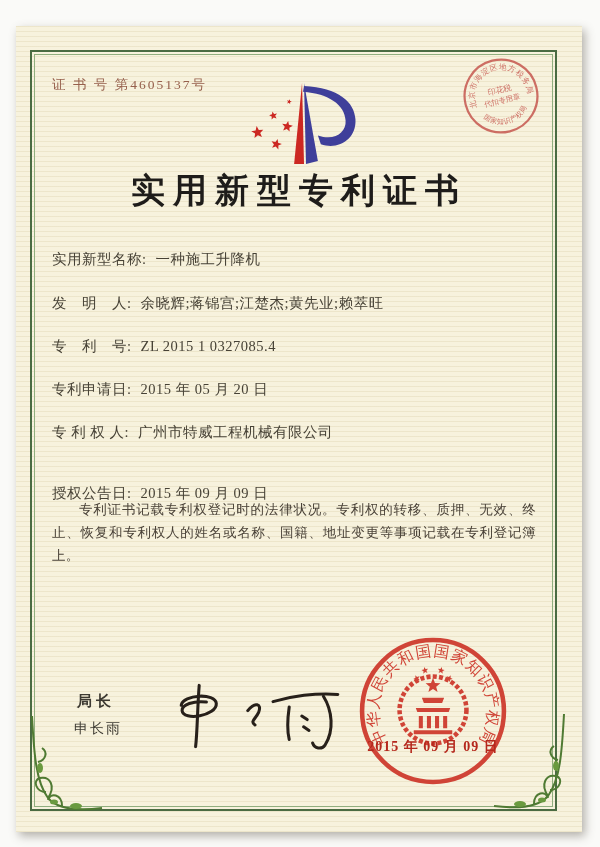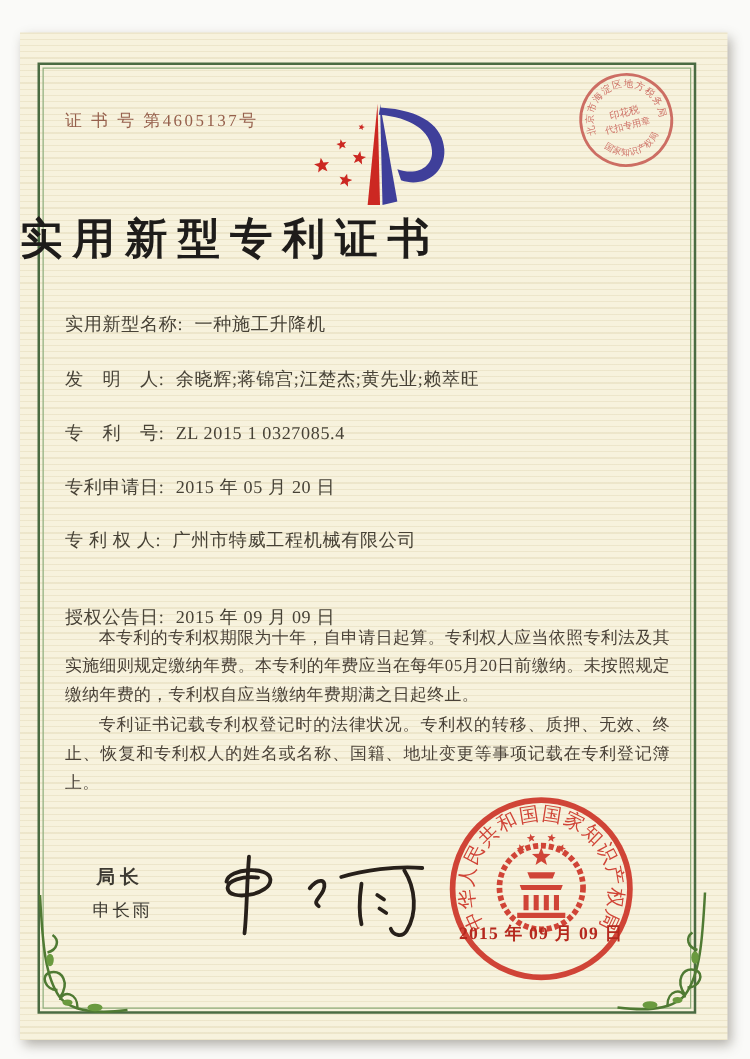--- a/index.html
+++ b/index.html
@@ -5,25 +5,25 @@
   html,body{margin:0;padding:0;width:600px;height:847px;overflow:hidden;
     background:#fafaf8;font-family:"Liberation Serif","DejaVu Serif",serif;}
   .paper{position:absolute;left:16px;top:26px;width:566px;height:806px;
     background-color:#f7f2dd;
     background-image:repeating-linear-gradient(180deg,rgba(196,180,128,.20) 0 1px,transparent 1px 5px);
     box-shadow:3px 4px 9px rgba(90,85,70,.45);}
   .frame{position:absolute;left:14px;top:24px;right:25px;bottom:21px;
     border:2px solid #4a6b42;}
   .frame-inner{position:absolute;inset:2px;border:1px solid #90ae7e;}
   .cert-no{position:absolute;left:36px;top:50px;font-size:13.5px;letter-spacing:2px;
-    color:#96604c;margin-top:12px;}
+    color:#96604c;}
   .tax-stamp{position:absolute;left:443px;top:28px;width:84px;height:84px;
     opacity:.82;transform:rotate(-14deg);}
   .logo{position:absolute;left:224px;top:52px;width:132px;height:94px;}
-  .title{position:absolute;left:0;top:142px;width:100%;text-align:left;
+  .title{position:absolute;left:0;top:142px;width:100%;text-align:center;
     font-size:34px;font-weight:700;letter-spacing:8px;color:#1e1c1a;margin:0;}
   .frow{position:absolute;left:36px;font-size:14.5px;color:#474236;letter-spacing:.5px;white-space:nowrap;}
   .frow .val{margin-left:9px;}
   .r0{top:224px}.r1{top:268px}.r2{top:311px}.r3{top:354px}.r4{top:397px}.r5{top:458px}
   .paras{position:absolute;left:36px;top:472px;width:484px;}
   .paras p{margin:0;font-size:13.5px;line-height:1.72;color:#4a4238;
     text-indent:2em;text-align:justify;letter-spacing:.3px;}
   .sig-title{position:absolute;left:61px;top:666px;font-size:15px;letter-spacing:4px;color:#3d3a32;font-weight:bold;}
   .sig-name{position:absolute;left:58px;top:694px;font-size:14px;letter-spacing:2px;color:#3d3a32;font-family:Liberation Serif, serif;}
   .sig-svg{position:absolute;left:149px;top:644px;width:180px;height:92px;}
@@ -96,21 +96,20 @@
     <span>专利申请日:</span><span class="val">2015 年 05 月 20 日</span>
   </div>
   <div class="frow r4">
     <span>专 利 权 人:</span><span class="val">广州市特威工程机械有限公司</span>
   </div>
   <div class="frow r5">
     <span>授权公告日:</span><span class="val">2015 年 09 月 09 日</span>
   </div>
 
   <div class="paras">
-    <p>本专利的专利权期限为十年，自申请日起算。专利权人应当依照专利法及其实施细则规定缴纳年费。本专利的年费应当在每年05月20日前缴纳。未按照规定缴纳年费的，专利权自应当缴纳年费期满之日起终止。</p>
     <p>专利证书记载专利权登记时的法律状况。专利权的转移、质押、无效、终止、恢复和专利权人的姓名或名称、国籍、地址变更等事项记载在专利登记簿上。</p>
   </div>
 
   <div class="sig-title">局长</div>
   <div class="sig-name">申长雨</div>
 
   <svg class="sig-svg" viewBox="0 0 200 80">
     <g fill="none" stroke="#27201a" stroke-width="3.4" stroke-linecap="round" stroke-linejoin="round">
       <path d="M38,6 C36,30 36,58 34,74"></path>
       <path d="M18,28 C20,16 56,14 57,26 C58,40 20,46 19,34 C18.4,27 32,23 46,24.5"></path>

